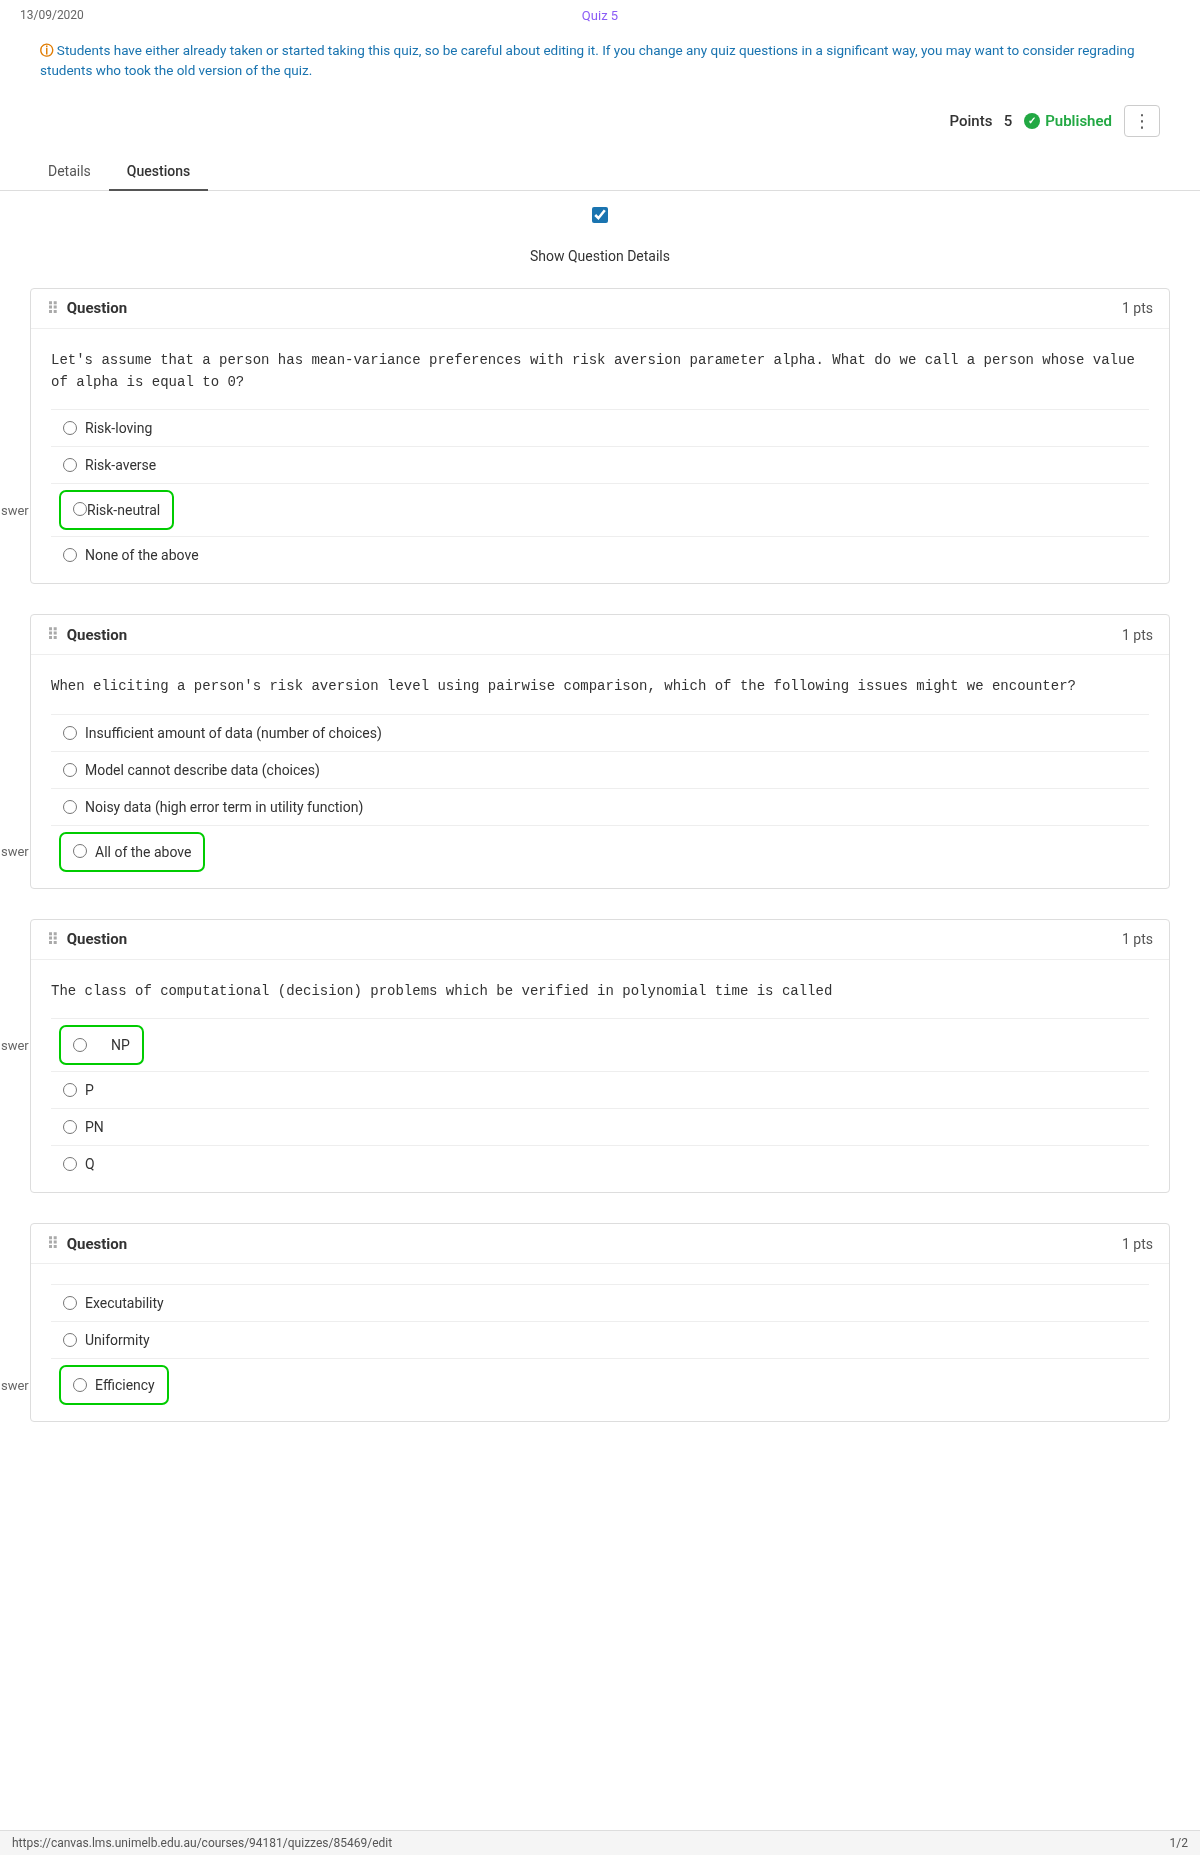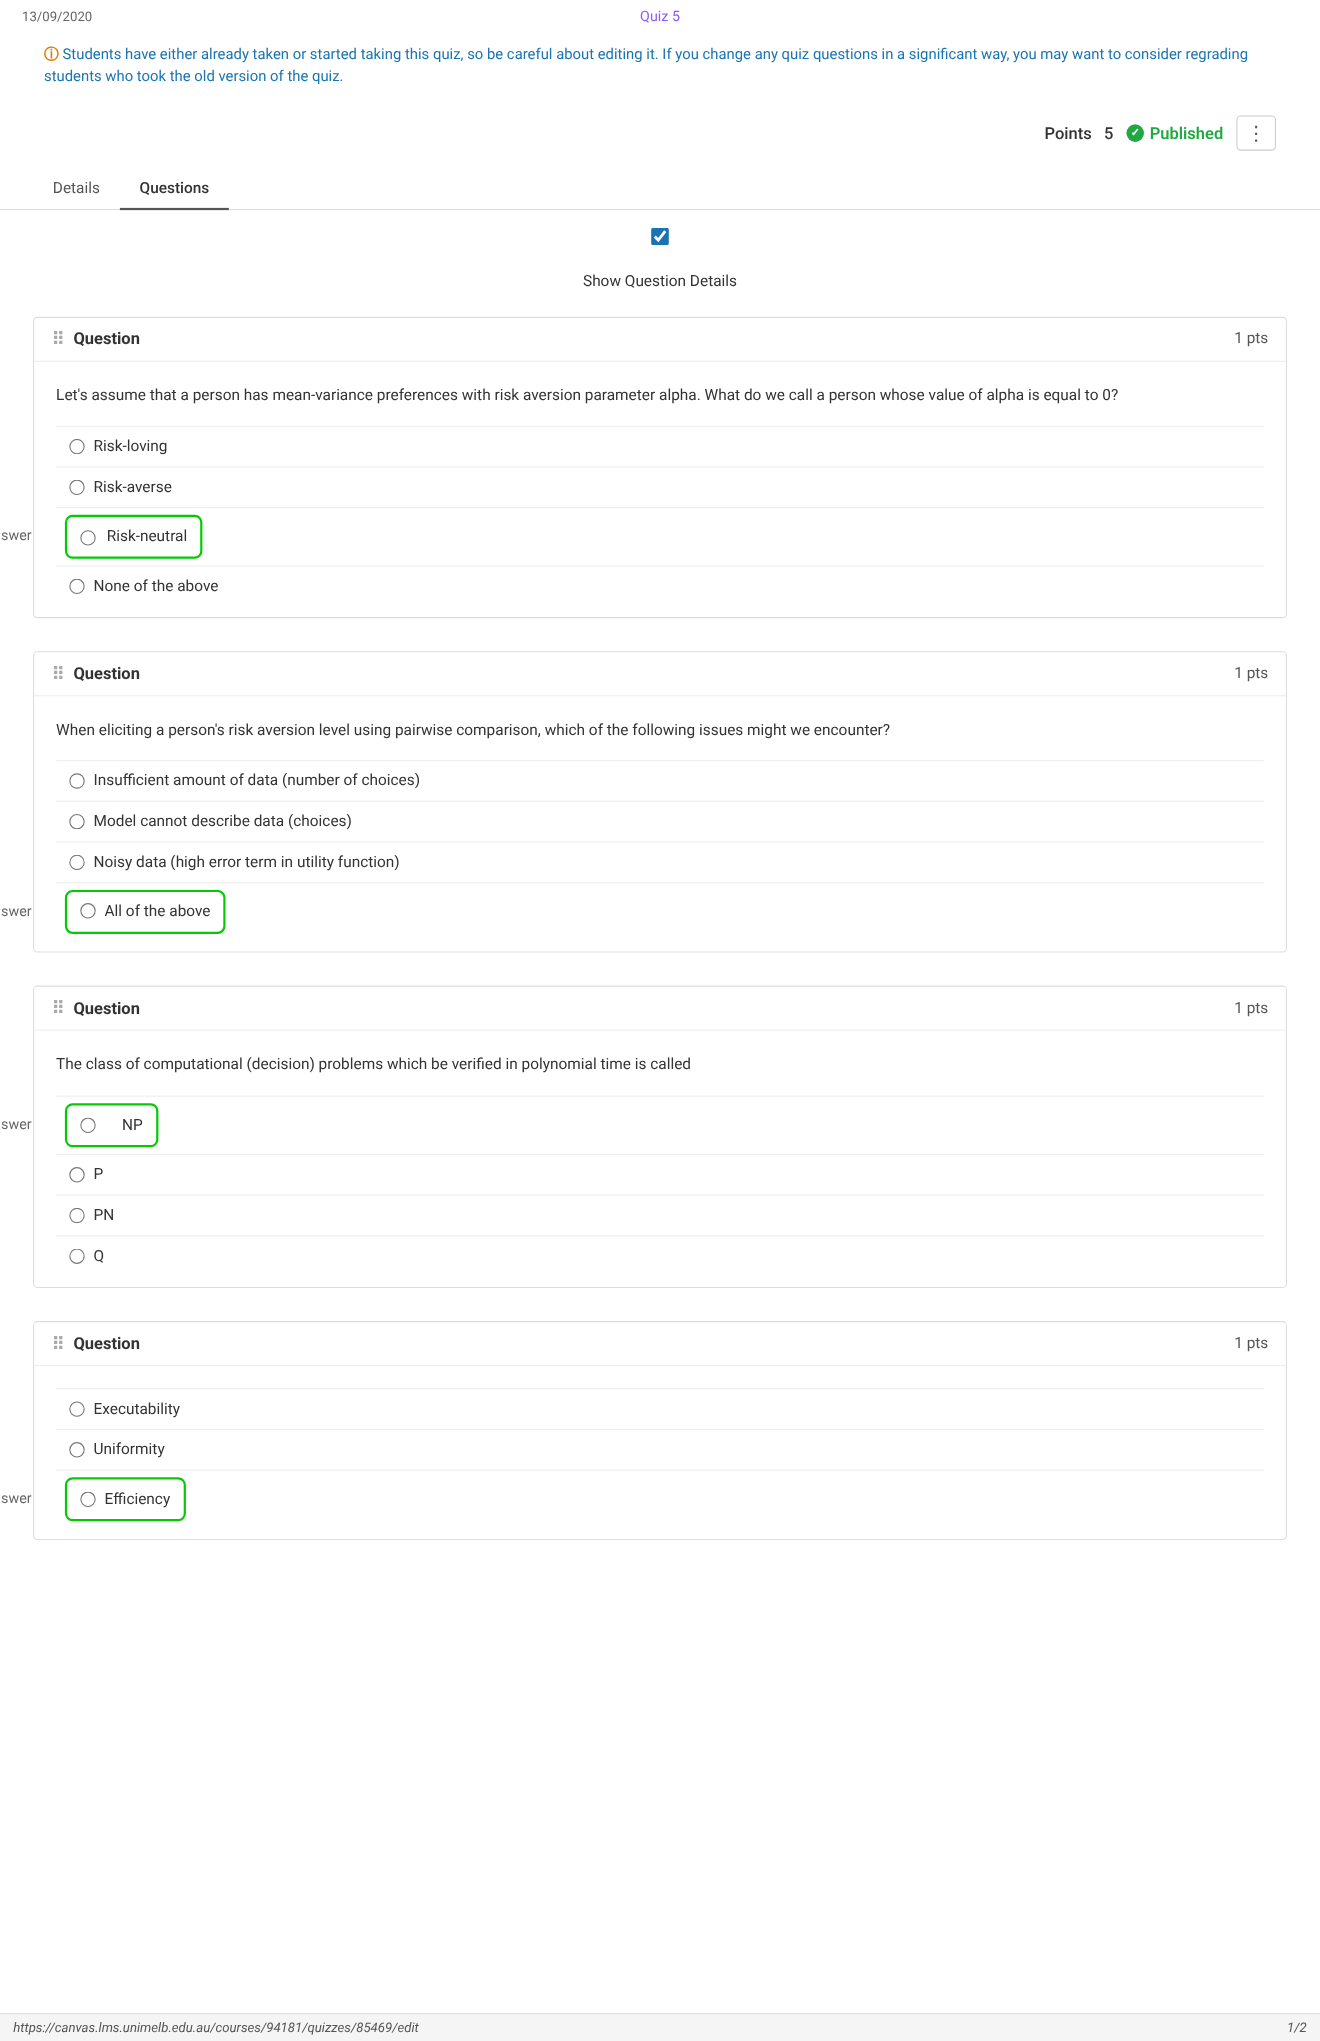--- a/index.html
+++ b/index.html
@@ -140,20 +140,21 @@
       color: #555;
     }
     .question-body {
       padding: 20px 20px 10px 20px;
     }
     .question-text {
       font-size: 14px;
       line-height: 1.6;
       margin-bottom: 16px;
       color: #333;
+      font-family: Liberation Mono, monospace;
     }
     .answer-option {
       display: flex;
       align-items: center;
       gap: 8px;
       padding: 10px 12px;
       border-top: 1px solid #eee;
       font-size: 14px;
       color: #333;
     }
@@ -180,21 +181,20 @@
       bottom: 0;
       left: 0;
       right: 0;
       background: #f5f5f5;
       border-top: 1px solid #ddd;
       padding: 5px 12px;
       font-size: 12px;
       color: #555;
       display: flex;
       justify-content: space-between;
-      font-style: italic;
     }
   </style>
 </head>
 <body>
 
 <div class="top-bar">
   <span>13/09/2020</span>
   <span class="page-title-center">Quiz 5</span>
   <span></span>
 </div>
@@ -245,21 +245,21 @@
         <span>Risk-loving</span>
       </div>
 
       <div class="answer-option">
         <input type="radio" name="q1" style="">
         <span>Risk-averse</span>
       </div>
 
       <div class="answer-option" style="position:relative;">
         <span class="swer-text">swer</span>
-        <span class="answer-highlighted" style="display:flex;align-items:flex-end;gap:10px;">
+        <span class="answer-highlighted" style="display:flex;align-items:flex-start;gap:0;">
           <input type="radio" name="q1" style="">
           <span>Risk-neutral</span>
         </span>
       </div>
 
       <div class="answer-option">
         <input type="radio" name="q1" style="">
         <span>None of the above</span>
       </div>
     </div>

